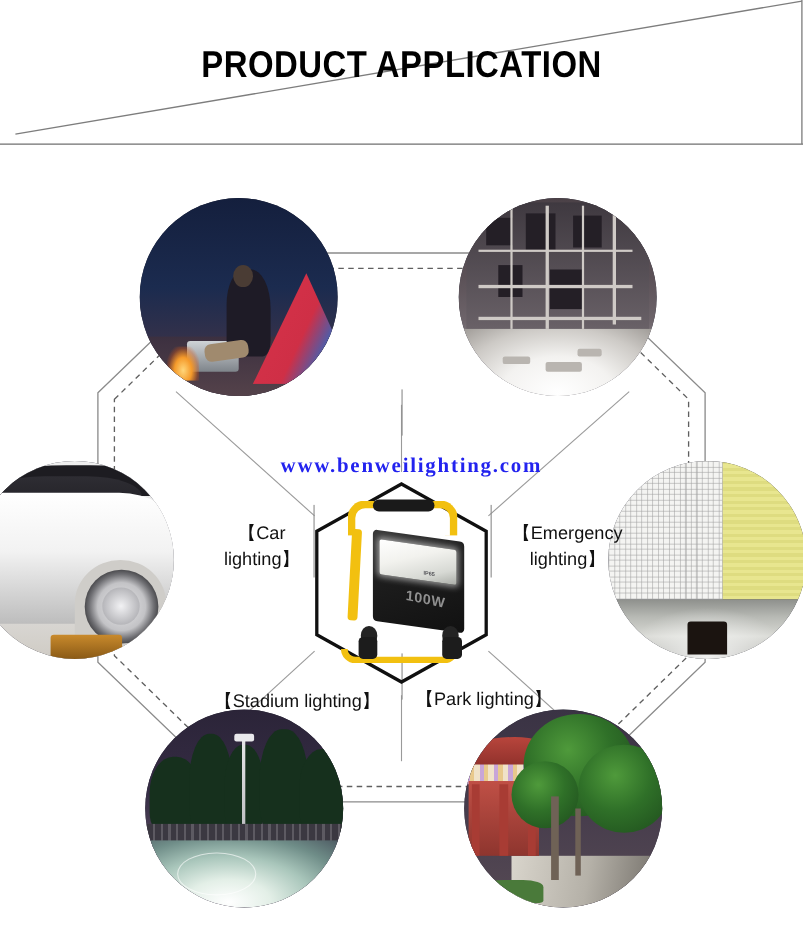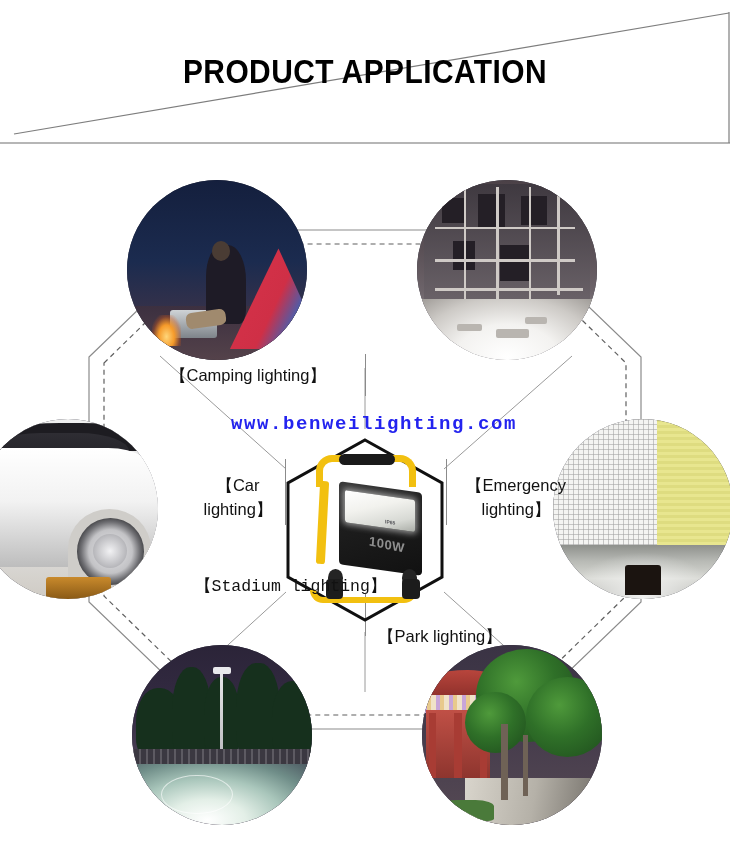--- a/index.html
+++ b/index.html
@@ -5,21 +5,21 @@
   * { box-sizing: border-box; margin: 0; padding: 0; }
   html, body {
     width: 730px; height: 851px;
     background: #ffffff;
     font-family: "Liberation Sans", sans-serif;
     overflow: hidden;
   }
   #page { position: relative; width: 730px; height: 851px; background: #fff; }
 
   
-  #header { position: absolute; left: 0; top: 12px; width: 730px; height: 104px; }
+  #header { position: absolute; left: 0; top: 0; width: 730px; height: 104px; }
   #header-diagonal { position: absolute; left: 0; top: 0; width: 730px; height: 132px; }
   #header-title {
     position: absolute; left: 0; top: 40px; width: 730px;
     text-align: center;
     font-family: "Liberation Sans Narrow", "Liberation Sans", sans-serif;
     font-weight: 700; font-size: 34px; letter-spacing: 0.5px;
     color: #000; transform: scaleX(0.88); transform-origin: 50% 50%;
     white-space: nowrap;
   }
 
@@ -147,21 +147,21 @@
     font-size:5px; font-weight:700; transform:skewY(8deg); }
   .pr-leg { position:absolute; bottom:4%; left:8%; width:80%; height:8%;
     border:6px solid #f2c010; border-top:none; border-radius:0 0 14px 14px; }
   .pr-foot { position:absolute; bottom:6%; width:13%; height:13%;
     background:#1c1c1c; border-radius:4px; }
   .pr-pivot { position:absolute; width:11%; height:11%; background:#242424; border-radius:50%; }
 
   
   #watermark {
     position:absolute; left:0; top:281px; width:730px; text-align:center;
-    font-family:Liberation Mono, monospace; font-size:19px; font-weight:700;
+    font-family:Liberation Serif, serif; font-size:19px; font-weight:700;
     color:#2323ef; letter-spacing:1.6px; white-space:nowrap;padding-left:18px;
   }
 
   
   .label {
     position:absolute; color:#111; font-size:16.5px; font-weight:400;
     font-family:"Liberation Sans", sans-serif; white-space:nowrap; line-height:1.25;
   }
   .label.two-line { white-space:normal; text-align:center; line-height:1.45; }
   .divider { position:absolute; width:1px; background:#8b8b8b; }
@@ -313,31 +313,30 @@
       <div class="pr-watt">100W</div>
       <div class="pr-leg"></div>
       <div class="pr-pivot" style="left:22%; bottom:14%;"></div>
       <div class="pr-pivot" style="right:12%; bottom:14%;"></div>
       <div class="pr-foot" style="left:20%;"></div>
       <div class="pr-foot" style="right:10%;"></div>
     </div>
 
     <div id="watermark">www.benweilighting.com</div>
 
-    <div class="label" style="left:170px; top:233px;">【Camping lighting】</div>
 
 
     <div class="label two-line" style="left:196px; top:342px; width:84px;">
       <span>【Car</span><br>
       <span>lighting】</span>
     </div>
 
     <div class="label two-line" style="left:456px; top:342px; width:120px;">
       <span>【Emergency</span><br>
       <span>lighting】</span>
     </div>
 
-    <div class="label" style="left:195px; top:445px;font-family:Liberation Mono, monospace;">【Stadium lighting】</div>
+    <div class="label" style="left:195px; top:496px;">【Stadium lighting】</div>
 
     <div class="label" style="left:378px; top:473px;margin-top:21px;">【Park lighting】</div>
 
   </div>
 </div>
 
 </body></html>

